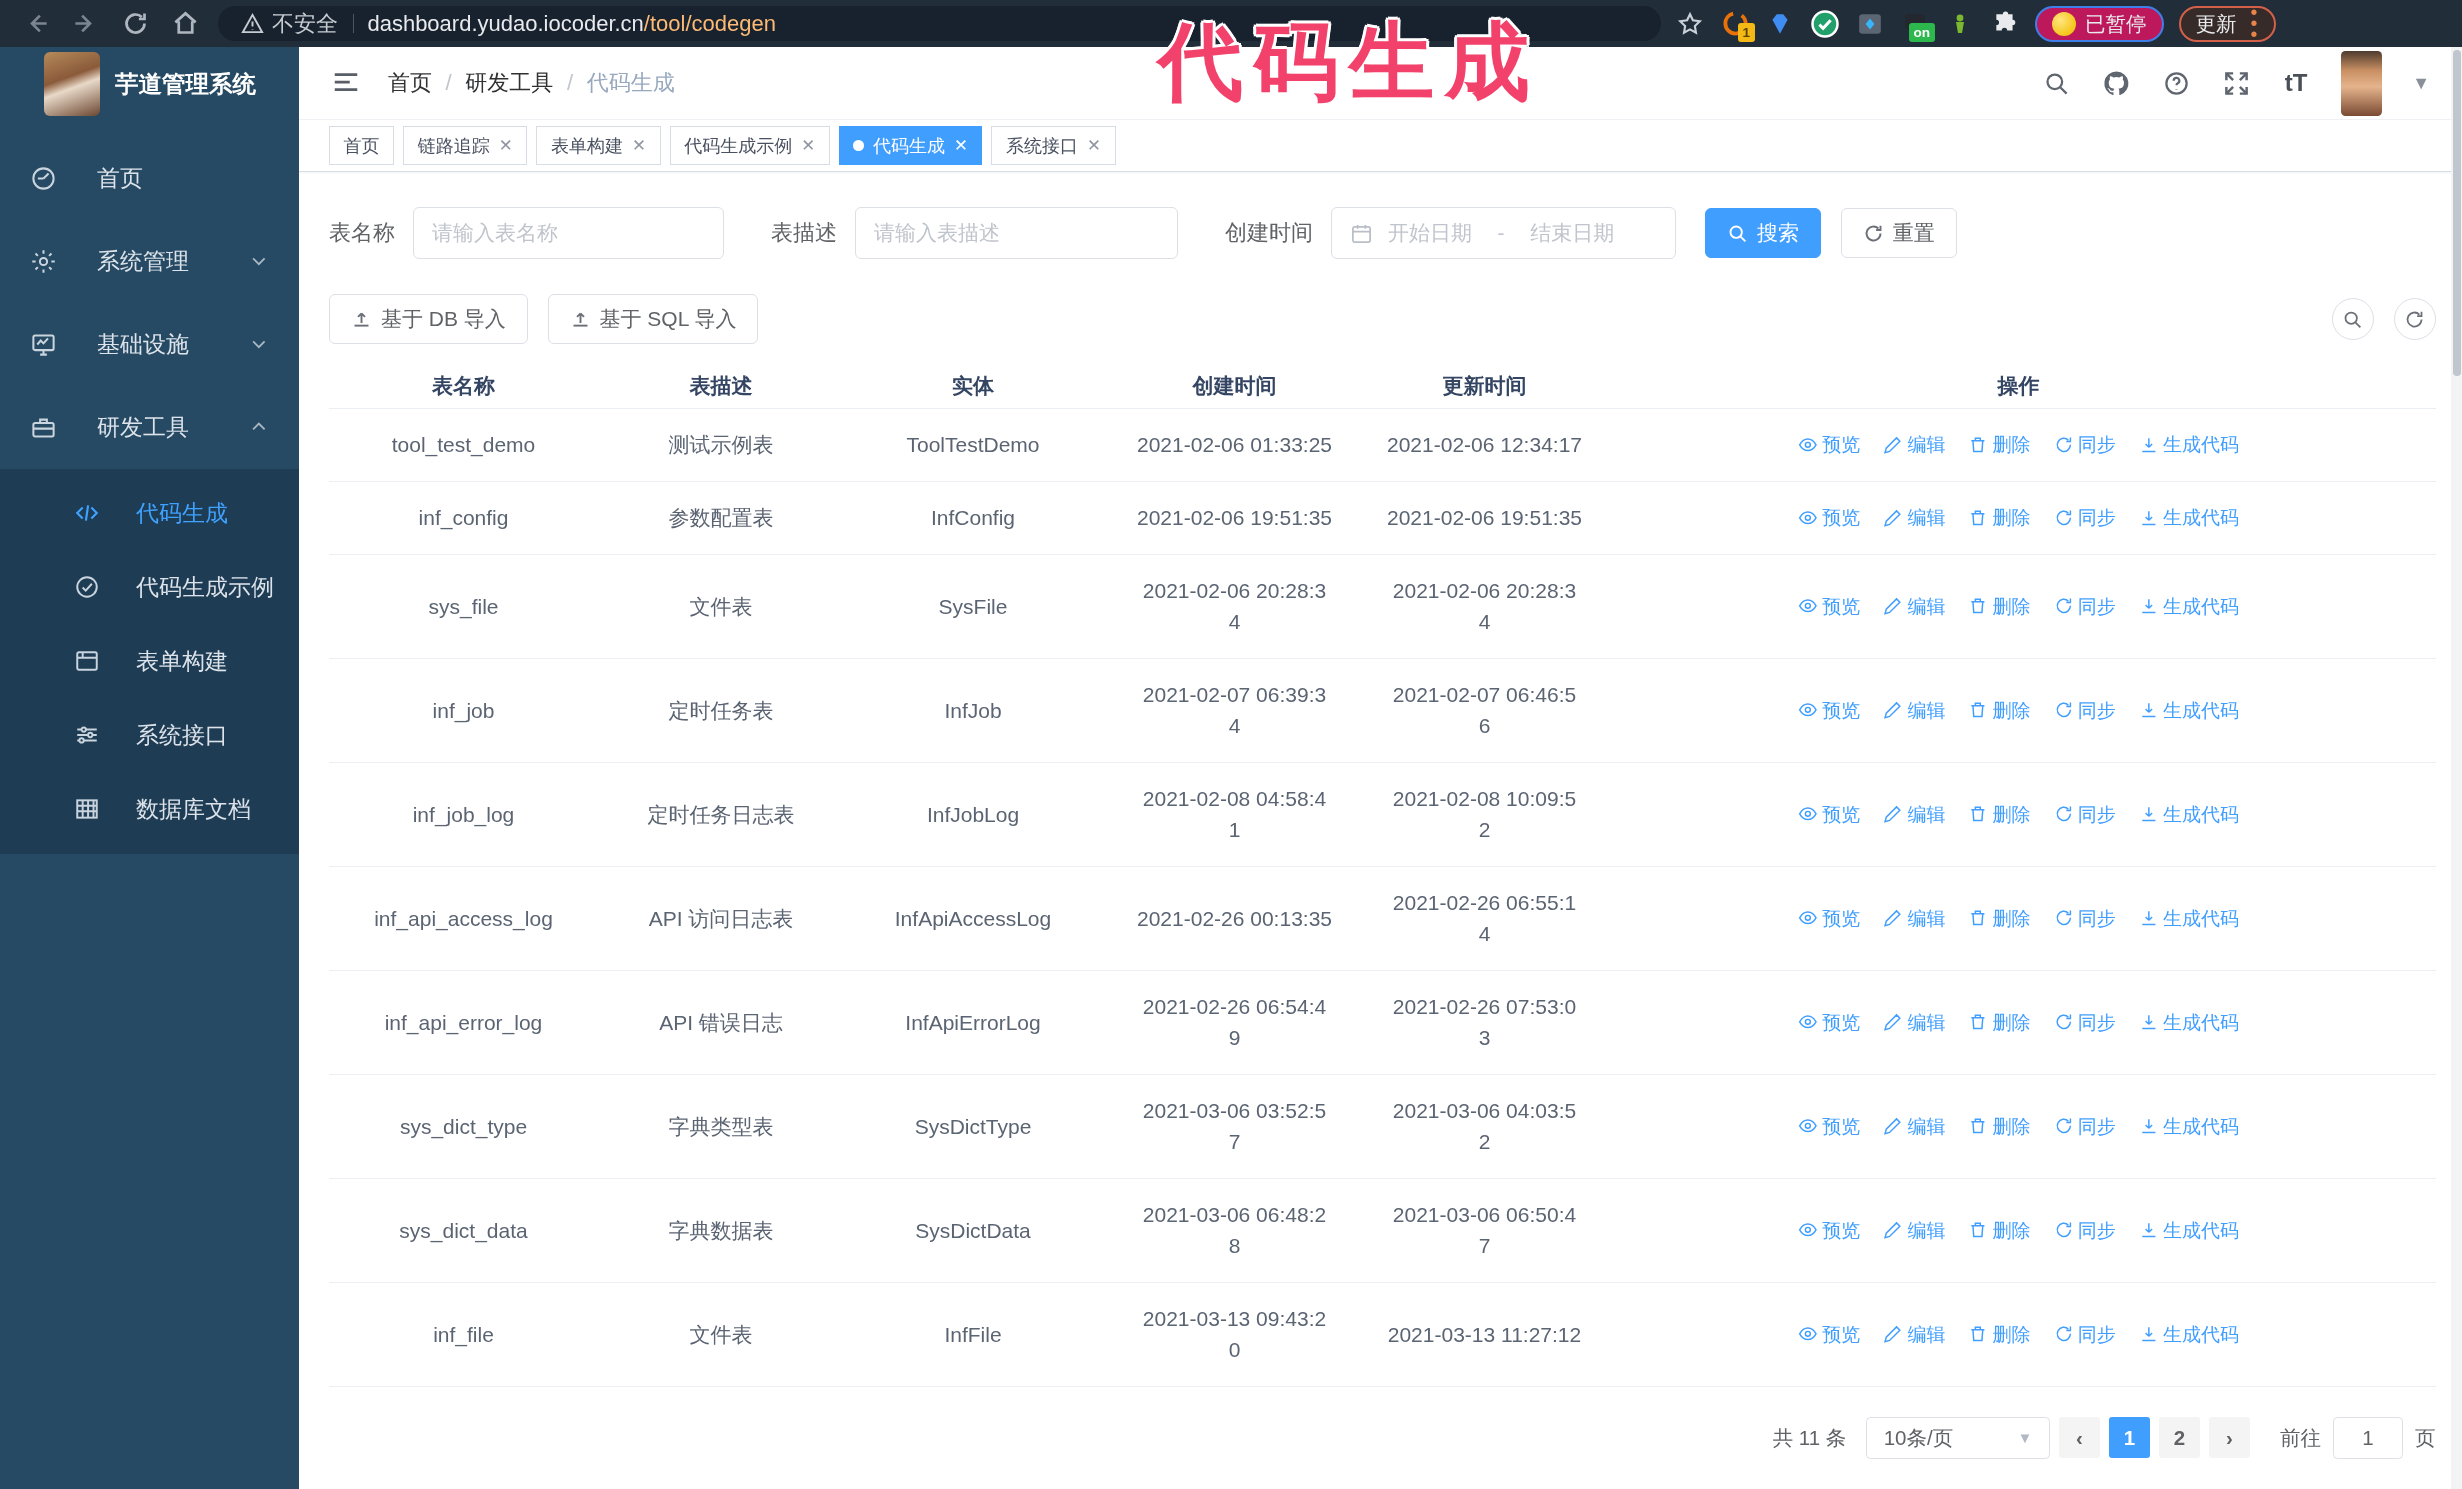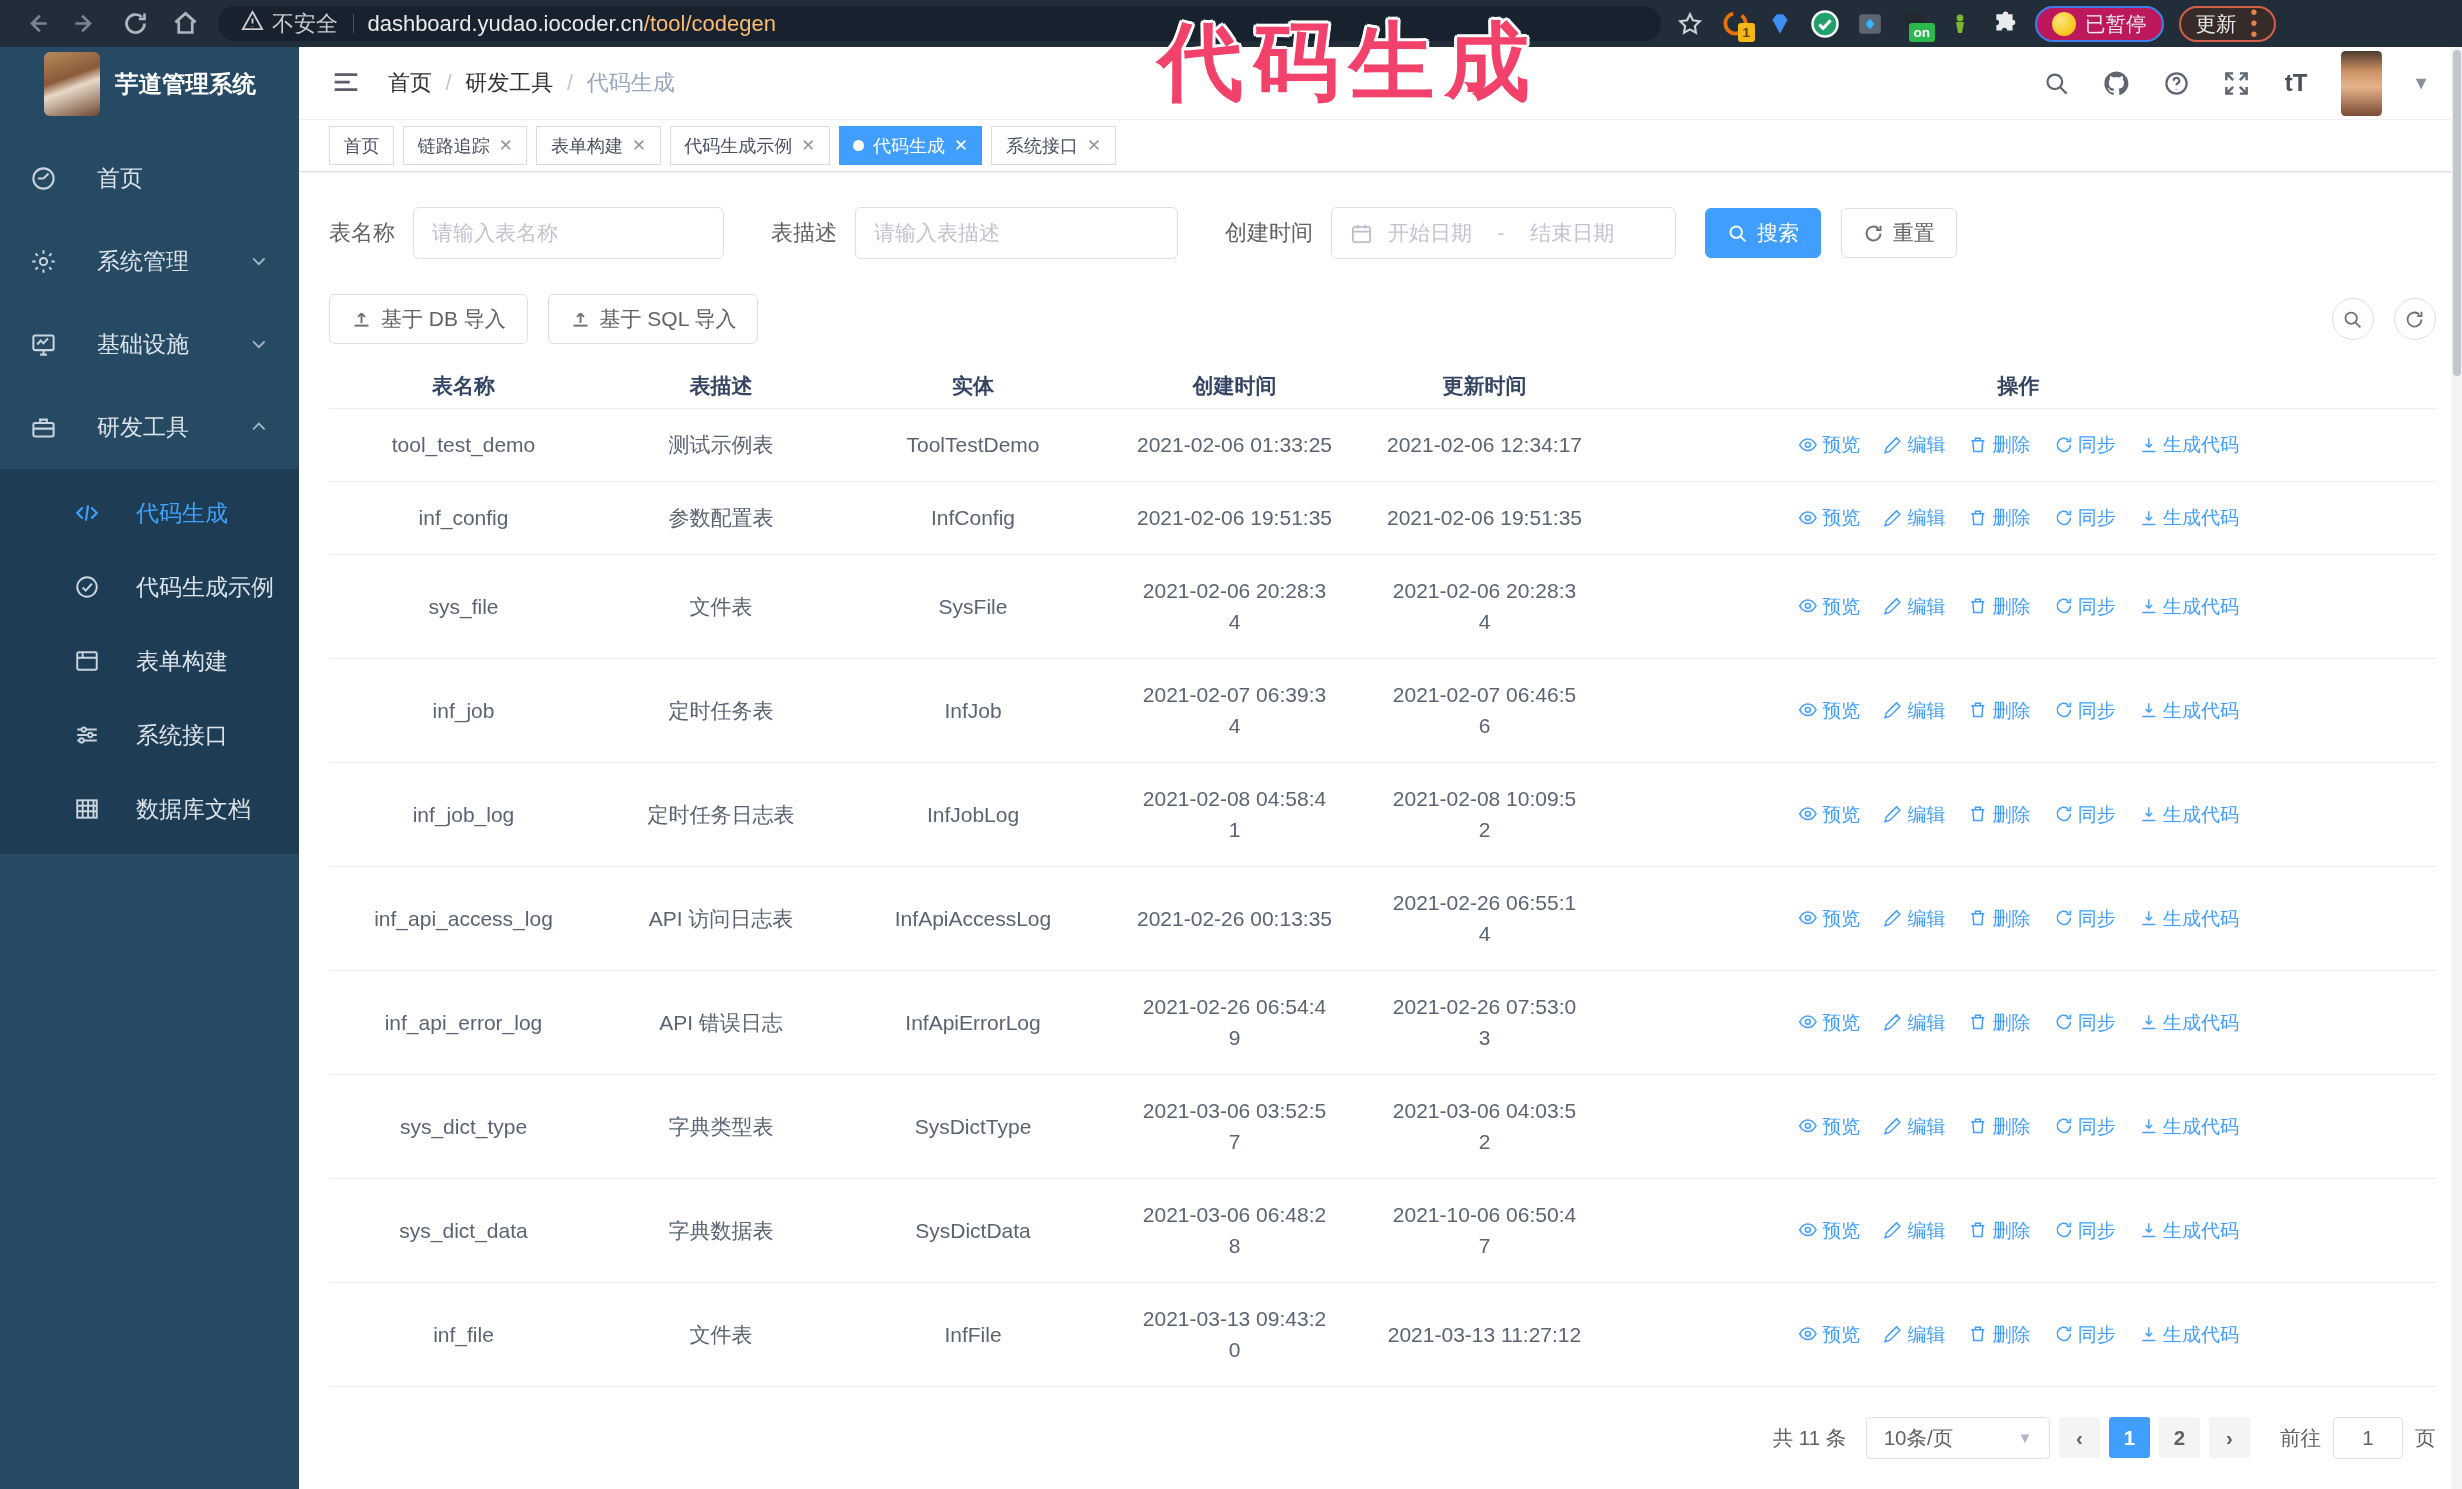--- a/index.html
+++ b/index.html
@@ -7,21 +7,21 @@
     font-family:"Liberation Sans","DejaVu Sans",sans-serif; background:#fff; }
 
   
   .chrome { position:absolute; left:0; top:0; width:2462px; height:47px;
     background:#222d3a; display:flex; align-items:center; padding:0 19.7px; z-index:40; }
   .nav-ic { width:33px; height:33px; display:flex; align-items:center; justify-content:center;
     color:#aeb6bf; margin-right:16.7px; flex:none; }
   .nav-ic.dim { color:#7b8590; }
   .url-pill { height:35px; flex:0 0 1443px; background:#18222e; border-radius:17.4px;
     display:flex; align-items:center; padding:0 23px; color:#cfd6dd; font-size:22px; }
-  .url-pill .warn { color:#c7ccd2; display:flex; align-items:flex-start; gap:7.6px; margin-right:12px; }
+  .url-pill .warn { color:#c7ccd2; display:flex; align-items:center; gap:7.6px; margin-right:12px; }
   .url-sep { width:0.8px; height:19.7px; background:#4a5663; margin:0 13.6px 0 3px; }
   .url-host { color:#e8eaed; }
   .url-path { color:#fdba74; }
   .chrome-right { display:flex; align-items:center; margin-left:13.6px; gap:15px; }
   .ext { width:30px; height:30px; position:relative; display:flex; align-items:center; justify-content:center; flex:none; }
   .badge { position:absolute; right:-4.5px; bottom:-3px; font-size:13.6px; line-height:1;
     padding:2.3px 4.5px; border-radius:3px; font-weight:bold; }
   .pill { height:36px; border-radius:18px; display:flex; align-items:center; gap:9px;
     padding:0 15px; font-size:20.5px; color:#e8eaed; flex:none; }
   .pill.paused { border:2.3px solid #3f7fe8; background:#be185d; }
@@ -842,21 +842,21 @@
       </div>
     </div>
   </div>
 
   <div class="tr">
     <div class="td c-name">sys_dict_data</div>
     <div class="td c-desc">字典数据表</div>
     <div class="td c-entity">SysDictData</div>
     <div class="td c-created date">2021-03-06 06:48:2
 8</div>
-    <div class="td c-updated date">2021-10-06 06:50:4
+    <div class="td c-updated date">2021-03-06 06:50:4
 7</div>
     <div class="td c-ops">
       <div class="ops-wrap">
         <span class="op">
           <svg width="19.7" height="19.7" viewBox="0 0 24 24" fill="none" stroke="currentColor" stroke-width="1.8">
                   <path d="M2 12s4-7 10-7 10 7 10 7-4 7-10 7S2 12 2 12z"></path>
                   <circle cx="12" cy="12" r="3"></circle>
                 </svg>
                 <i style="font-style: normal;">预览</i>
         </span>

